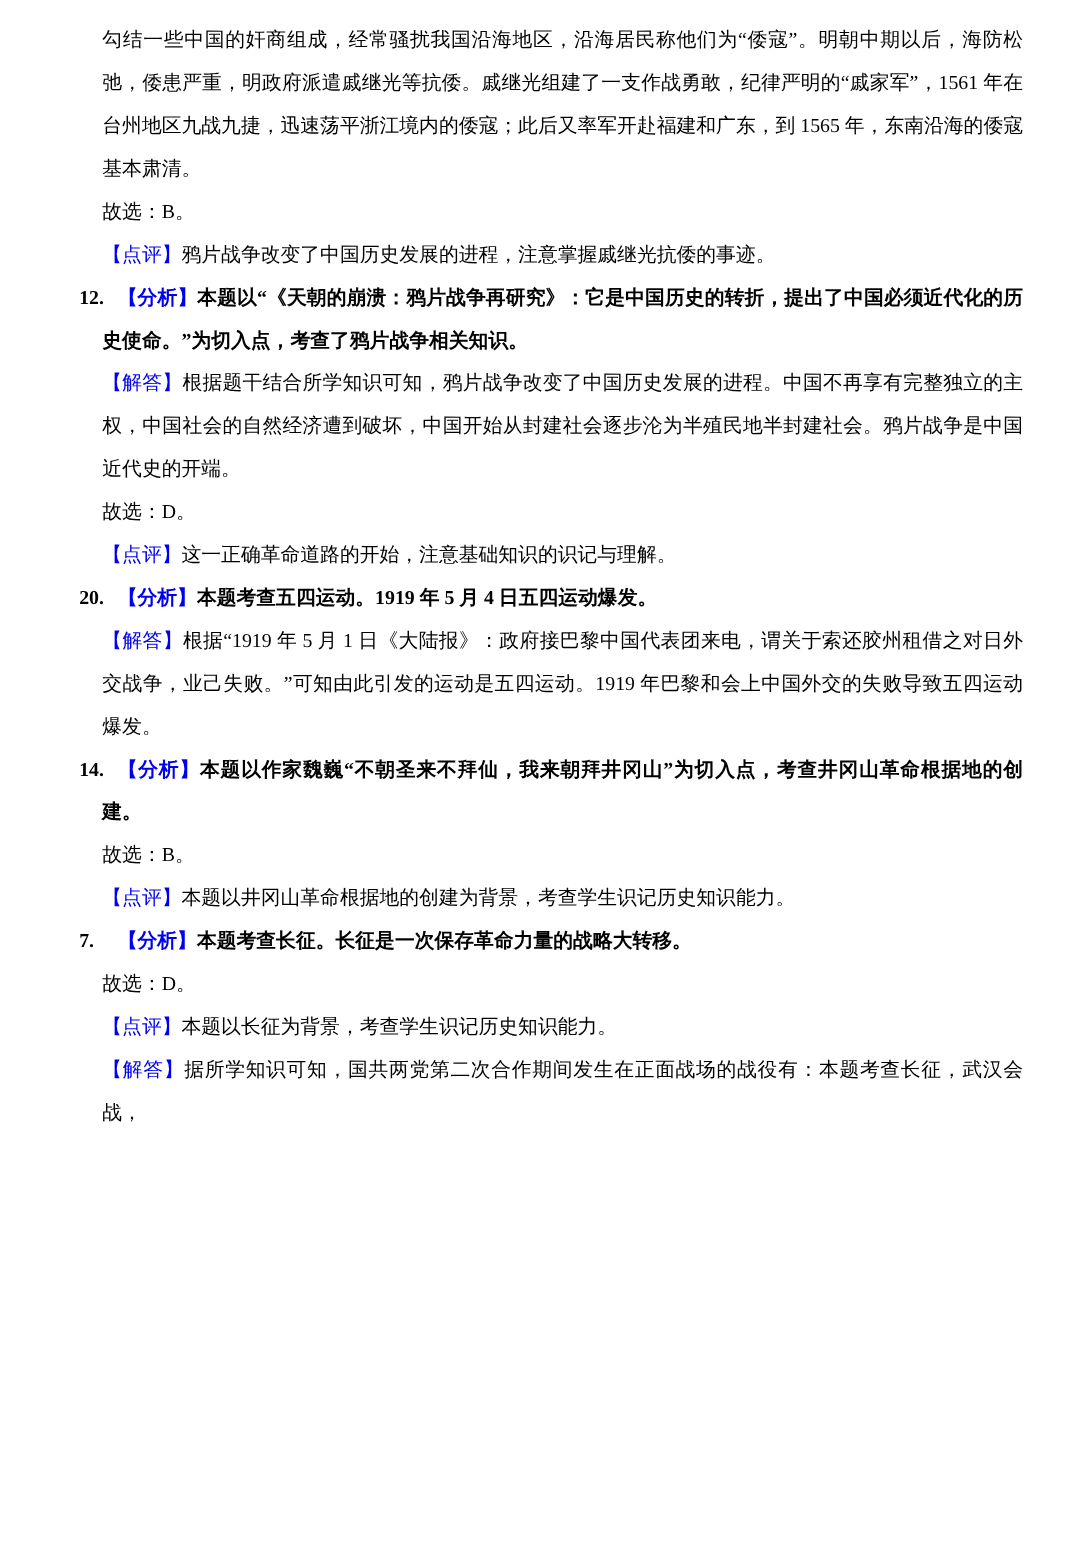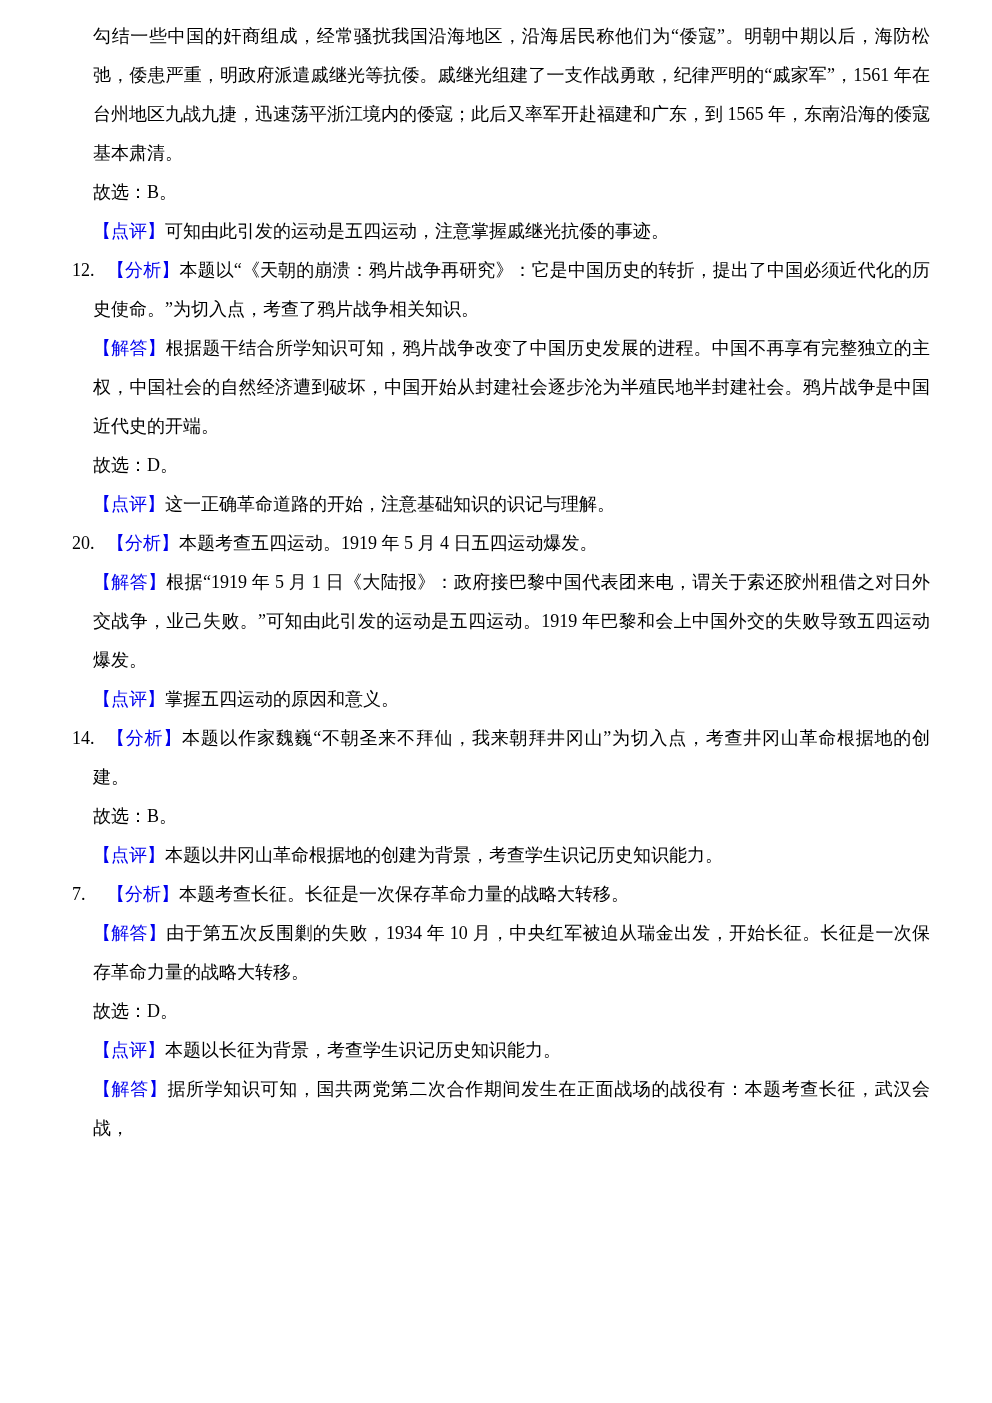--- a/index.html
+++ b/index.html
@@ -20,58 +20,57 @@
     overflow: hidden;
   }
   .para {
     text-align: justify;
     text-justify: inter-ideograph;
     word-break: break-all;
   }
   .para.first-numbered {
     position: relative;
     text-indent: 14px;
+    font-weight: bold;
   }
   .num {
     position: absolute;
     left: -21px;
     top: 0;
     text-indent: 0;
   }
   .label {
     color: var(--label-color, #0000ee);
   }
 </style>
 </head>
 <body>
 
 <div class="page" style="--page-bg: #ffffff; --text-color: #000000; --label-color: #0000ee;">
     <div>
       <div class="para"><span>勾结一些中国的奸商组成，经常骚扰我国沿海地区，沿海居民称他们为“倭寇”。明朝中期以后，海防松弛，倭患严重，明政府派遣戚继光等抗倭。戚继光组建了一支作战勇敢，纪律严明的“戚家军”，1561 年在台州地区九战九捷，迅速荡平浙江境内的倭寇；此后又率军开赴福建和广东，到 1565 年，东南沿海的倭寇基本肃清。</span></div>
       <div class="para"><span>故选：B。</span></div>
-      <div class="para"><span class="label">【点评】</span><span>可知由此引发的运动是五四运动，注意掌握戚继光抗倭的事迹。</span></div>
+      <div class="para"><span class="label">【点评】</span><span>鸦片战争改变了中国历史发展的进程，注意掌握戚继光抗倭的事迹。</span></div>
     </div>
     <div>
       <div class="para first-numbered"><span class="num">12.</span><span class="label">【分析】</span><span>本题以“《天朝的崩溃：鸦片战争再研究》：它是中国历史的转折，提出了中国必须近代化的历史使命。”为切入点，考查了鸦片战争相关知识。</span></div>
       <div class="para"><span class="label">【解答】</span><span>根据题干结合所学知识可知，鸦片战争改变了中国历史发展的进程。中国不再享有完整独立的主权，中国社会的自然经济遭到破坏，中国开始从封建社会逐步沦为半殖民地半封建社会。鸦片战争是中国近代史的开端。</span></div>
       <div class="para"><span>故选：D。</span></div>
       <div class="para"><span class="label">【点评】</span><span>这一正确革命道路的开始，注意基础知识的识记与理解。</span></div>
     </div>
     <div>
       <div class="para first-numbered"><span class="num">20.</span><span class="label">【分析】</span><span>本题考查五四运动。1919 年 5 月 4 日五四运动爆发。</span></div>
       <div class="para"><span class="label">【解答】</span><span>根据“1919 年 5 月 1 日《大陆报》：政府接巴黎中国代表团来电，谓关于索还胶州租借之对日外交战争，业己失败。”可知由此引发的运动是五四运动。1919 年巴黎和会上中国外交的失败导致五四运动爆发。</span></div>
-      <div class="para"><span class="label">【点评】</span><span>掌握五四运动的原因和意义。</span></div>
     </div>
     <div>
       <div class="para first-numbered"><span class="num">14.</span><span class="label">【分析】</span><span>本题以作家魏巍“不朝圣来不拜仙，我来朝拜井冈山”为切入点，考查井冈山革命根据地的创建。</span></div>
       <div class="para"><span>故选：B。</span></div>
       <div class="para"><span class="label">【点评】</span><span>本题以井冈山革命根据地的创建为背景，考查学生识记历史知识能力。</span></div>
     </div>
     <div>
       <div class="para first-numbered"><span class="num">7.</span><span class="label">【分析】</span><span>本题考查长征。长征是一次保存革命力量的战略大转移。</span></div>
-      <div class="para"><span class="label">【解答】</span><span>由于第五次反围剿的失败，1934 年 10 月，中央红军被迫从瑞金出发，开始长征。长征是一次保存革命力量的战略大转移。</span></div>
       <div class="para"><span>故选：D。</span></div>
       <div class="para"><span class="label">【点评】</span><span>本题以长征为背景，考查学生识记历史知识能力。</span></div>
     </div>
     <div>
       <div class="para"><span class="label">【解答】</span><span>据所学知识可知，国共两党第二次合作期间发生在正面战场的战役有：本题考查长征，武汉会战，</span></div>
     </div>
   </div>
 
 </body></html>

